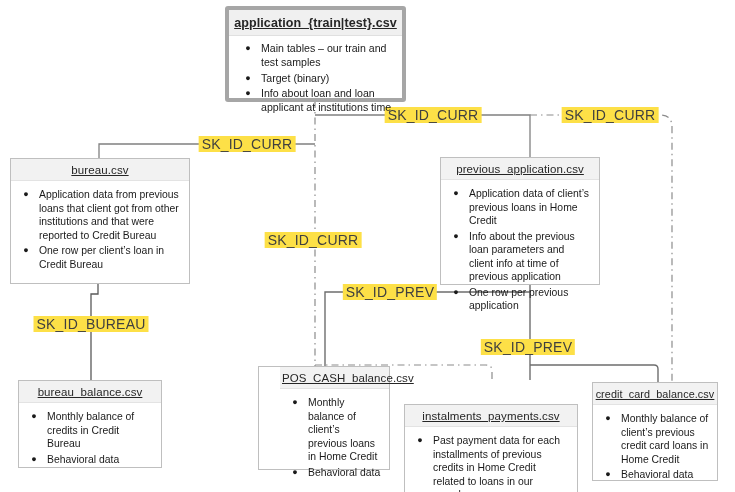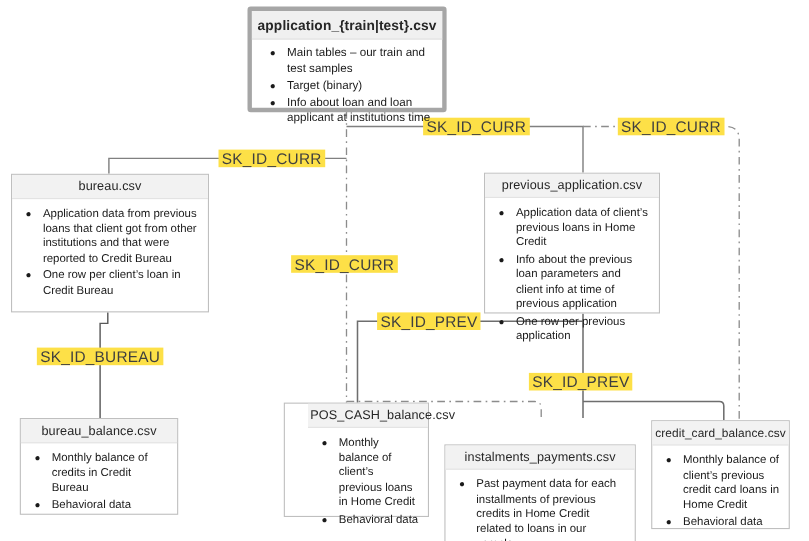--- a/index.html
+++ b/index.html
@@ -2,21 +2,21 @@
 <html><head>
 <meta charset="utf-8">
 <style>
   html,body{margin:0;padding:0;background:#ffffff;}
   #stage{position:relative;width:735px;height:492px;background:#ffffff;
          font-family:"Liberation Sans",sans-serif;color:#1a1a1a;overflow:hidden;}
   svg.wires{position:absolute;left:0;top:0;width:735px;height:492px;}
 
   .node{position:absolute;background:#ffffff;border:1px solid #bfbfbf;box-sizing:border-box;}
   .node .title{background:#f2f2f2;border-bottom:1px solid #e3e3e3;text-align:center;
-               font-size:11.5px;padding:5px 2px 4px 2px;color:#262626;letter-spacing:0.1px;}
+               font-size:11.5px;padding:5px 2px 4px 2px;color:#262626;letter-spacing:0.1px;text-decoration:underline;}
   .node .body{padding:7px 4px 4px 2px;}
   .bullet{display:flex;font-size:10.4px;line-height:1.3;margin-bottom:2px;color:#1a1a1a;}
   .bullet .dot{width:26px;text-align:center;flex:0 0 26px;font-size:9px;line-height:13px;}
   .bullet .txt{flex:1;padding-right:4px;}
 
   .node.main{border:4px solid #a6a6a6;border-radius:3px;}
   .node.main .title{font-weight:bold;font-size:12.5px;background:#f0f0f0;border-bottom:1px solid #e0e0e0;padding:6px 2px 5px 2px;}
   .node.main .body{padding:6px 4px 2px 6px;}
   .node.main .bullet{font-size:10.6px;}
 

